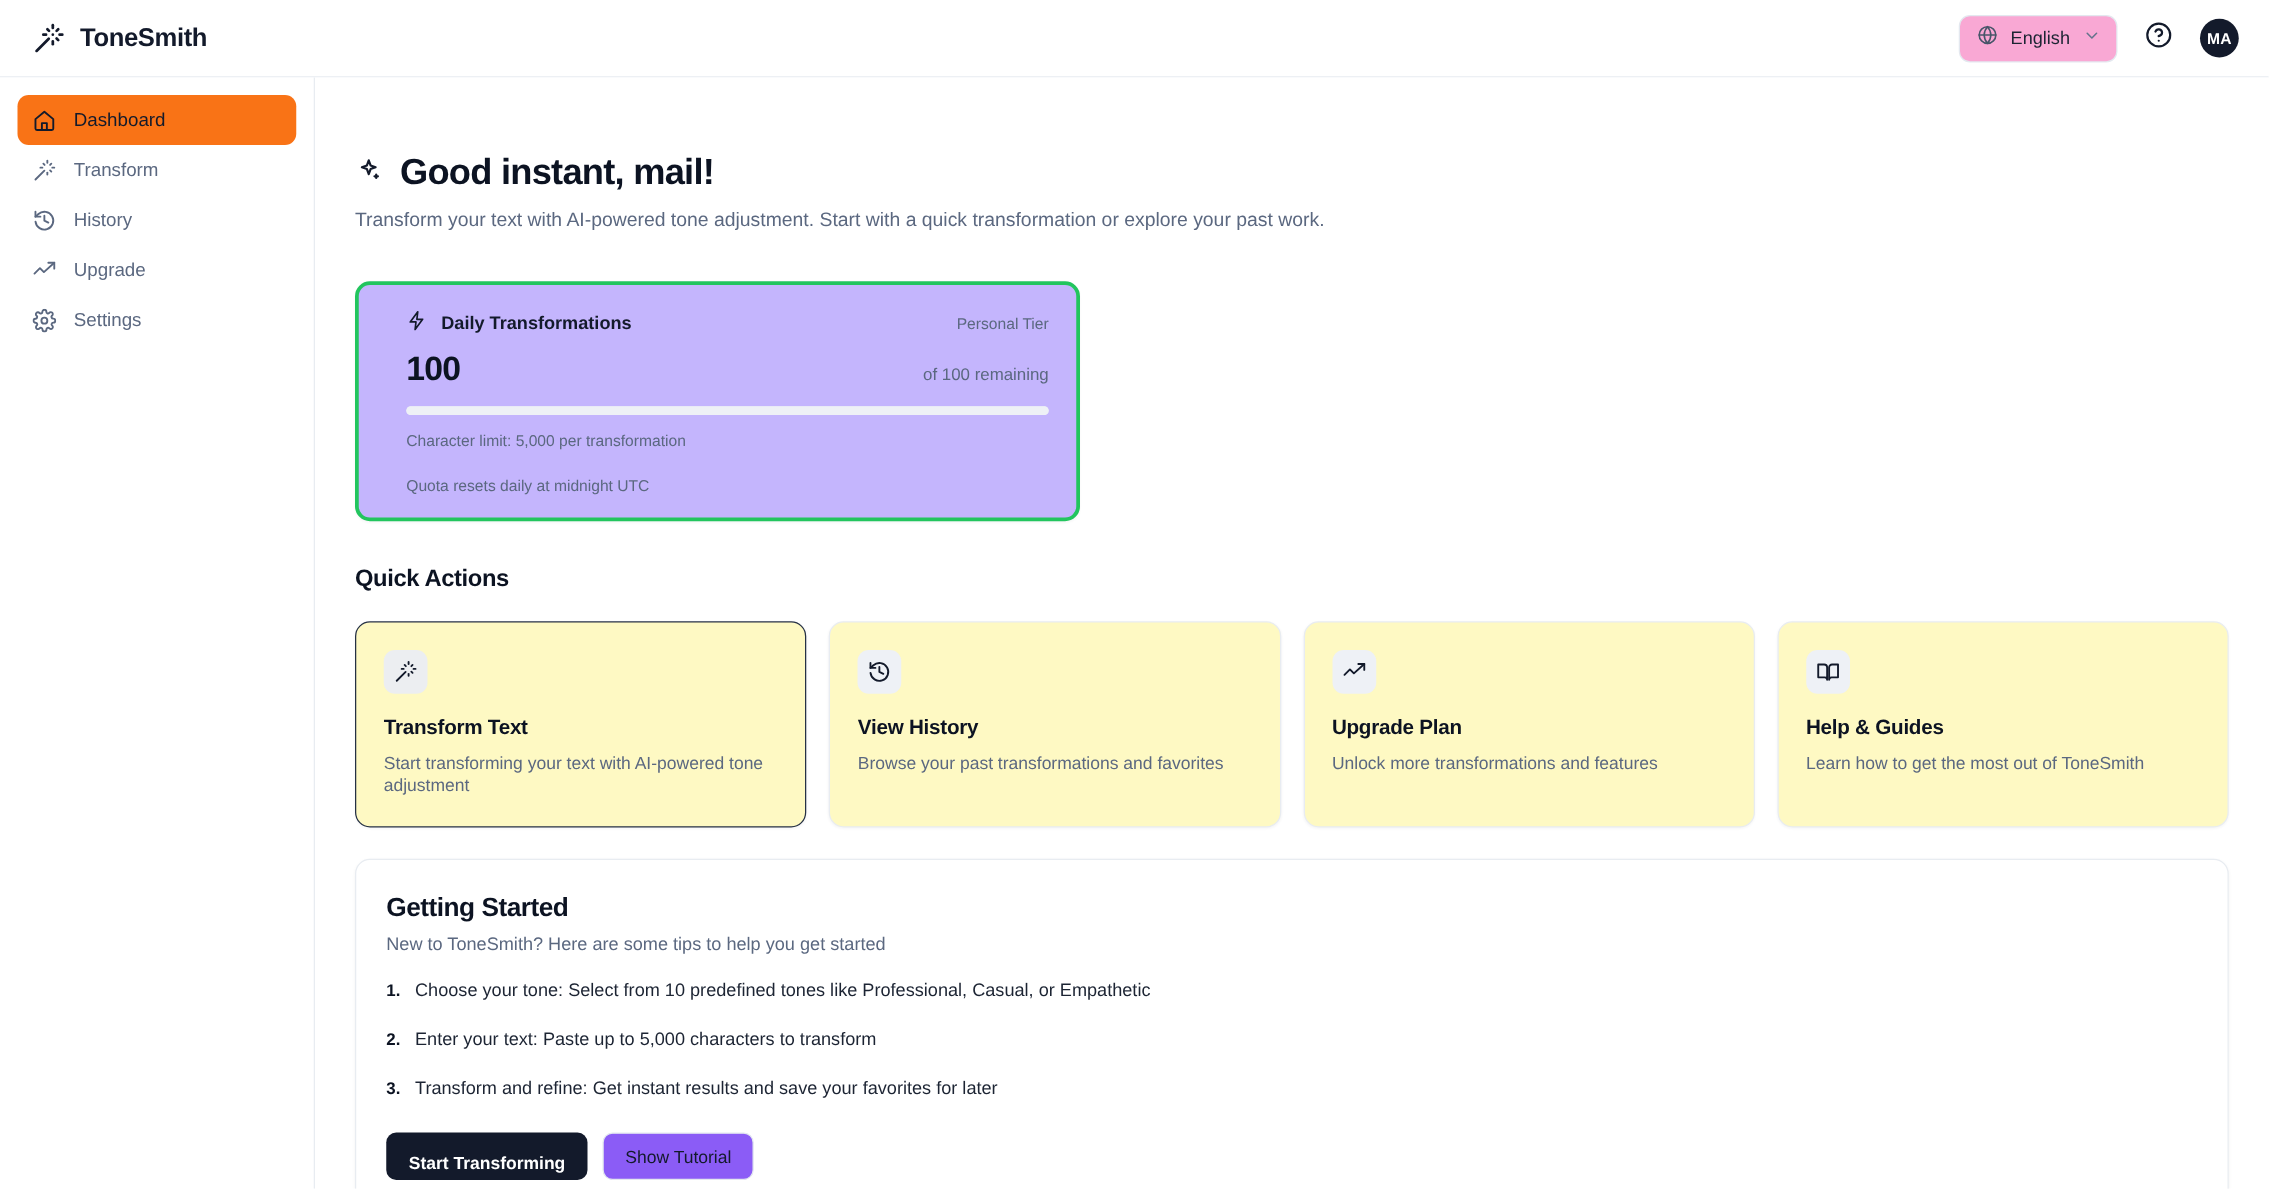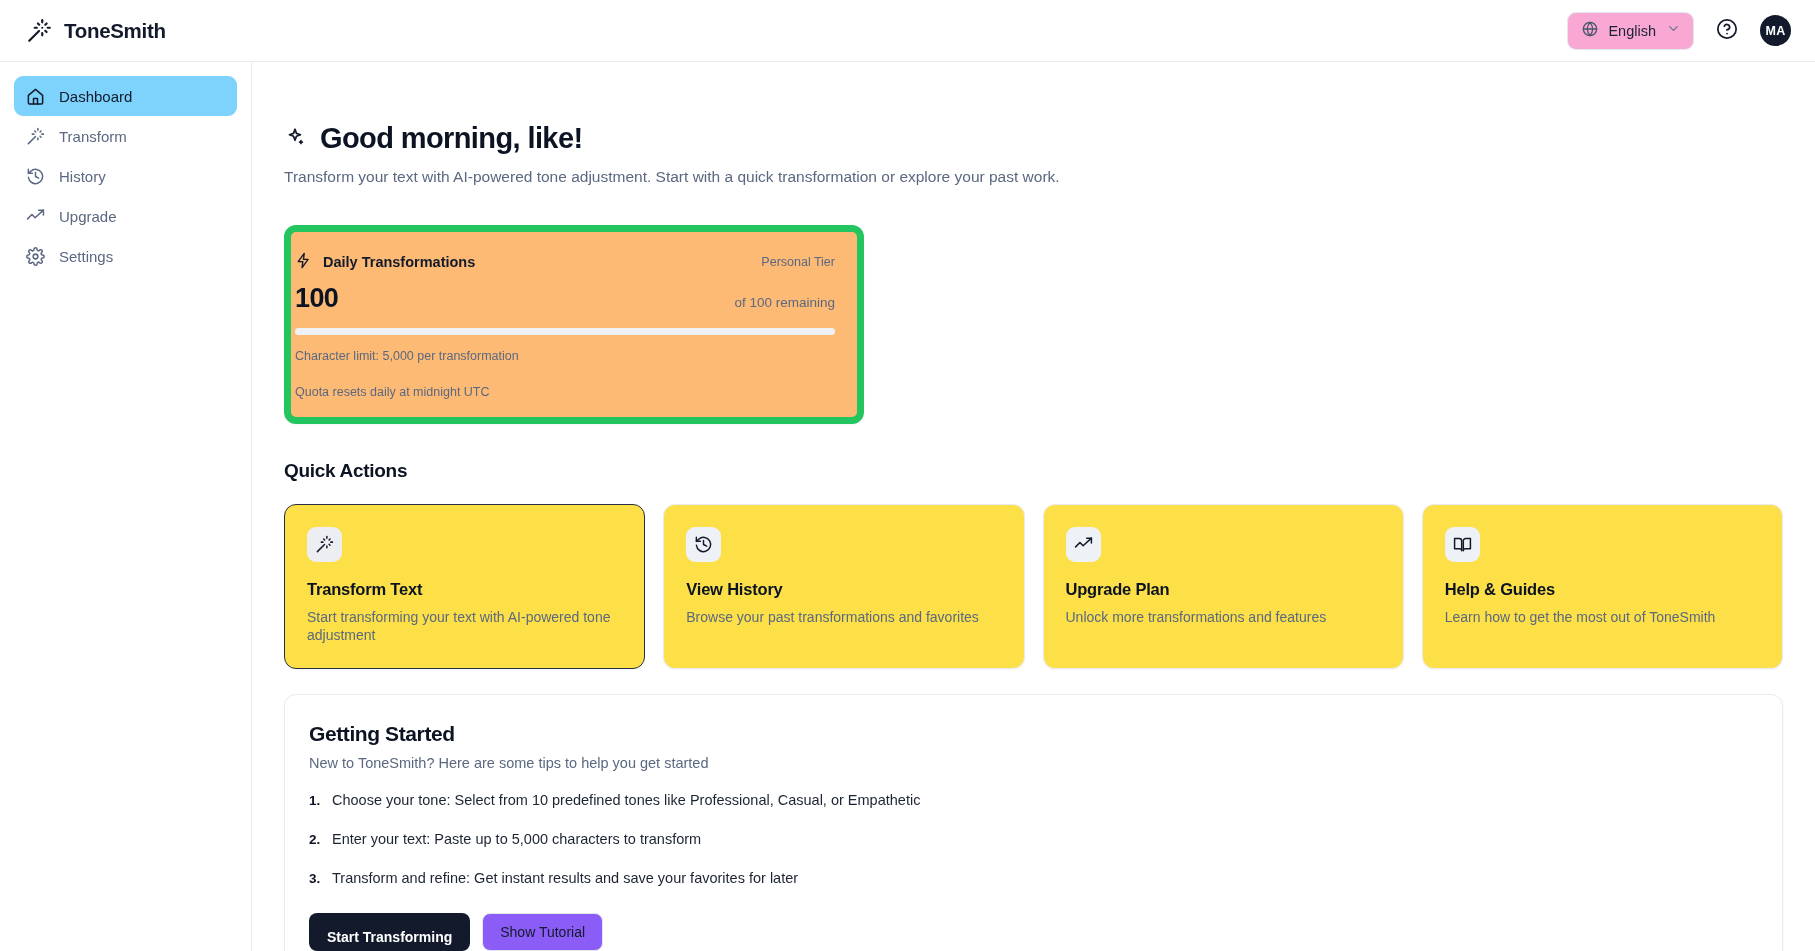--- a/index.html
+++ b/index.html
@@ -53,61 +53,61 @@
     border-right: 1px solid #e8ecf1;
     background: #ffffff;
     padding: 14px 14px 0 14px;
   }
   .nav-item {
     display: flex; align-items: center; gap: 14px;
     height: 40px; padding: 0 12px; border-radius: 9px;
     color: #5b6880; font-size: 15px; cursor: pointer; margin-bottom: 0px;
   }
   .nav-item + .nav-item { margin-top: 0px; }
-  .nav-item.active { background: #7dd3fc; color: #131a2b; font-weight: 500; }
+  .nav-item.active { background: #f97316; color: #131a2b; font-weight: 500; }
   .nav-item .nav-ico { width: 19px; height: 19px; display: block; flex: none; }
 
   .main {
     flex: 1; min-width: 0; overflow: hidden;
     padding: 60px 32px 0 32px;
     background: #fff;
   }
   .main-inner { max-width: 1502px; }
 
   .greet-row { display: flex; align-items: center; gap: 14px; }
   .sparkle-ico { color: #131a2b; display: block; flex: none; }
   .greet-title { font-size: 29px; font-weight: 700; letter-spacing: -0.6px; color: #0c1322; }
   .greet-sub { margin-top: 13px; font-size: 15.5px; color: #5b6880; }
 
   
   .quota-card {
     margin-top: 39px; width: 580px;
-    border: 7px solid #22c55e; border-radius: 12px;
-    background: #fdba74; padding: 20px 22px 18px 4px;
+    border: 3px solid #22c55e; border-radius: 12px;
+    background: #c4b5fd; padding: 20px 22px 18px 38px;
     box-shadow: 0 1px 2px rgba(16,24,40,.04);
   }
   .quota-head { display: flex; align-items: center; }
   .quota-title { display: flex; align-items: center; gap: 11px; font-size: 14.5px; font-weight: 700; color: #131a2b; }
   .bolt-ico { color: #131a2b; display: block; }
   .quota-tier { margin-left: auto; font-size: 12.5px; color: #5b6880; }
   .quota-nums { display: flex; align-items: flex-end; margin-top: 13px; }
   .quota-value { font-size: 27px; font-weight: 700; letter-spacing: -.6px; color: #0c1322; line-height: 1; }
   .quota-remaining { margin-left: auto; font-size: 13.5px; color: #5b6880; padding-bottom: 2px; }
   .quota-bar { margin-top: 16px; height: 7px; border-radius: 99px; background: #eef1f6; overflow: hidden; }
   .quota-bar-fill { height: 100%; border-radius: 99px; background: #eef1f6; }
   .quota-charlimit { margin-top: 14px; font-size: 12.5px; color: #5b6880; }
   .quota-reset { margin-top: 22px; font-size: 12.5px; color: #5b6880; text-align: left; }
 
   
   .section-title { margin-top: 36px; font-size: 19px; font-weight: 700; letter-spacing: -.3px; color: #0c1322; }
   .qa-grid {
     margin-top: 22px; display: grid; grid-template-columns: repeat(4, 1fr); gap: 18px;
   }
   .qa-card {
-    border: 1px solid #e8ecf1; border-radius: 12px; background: #fde047;
+    border: 1px solid #e8ecf1; border-radius: 12px; background: #fef9c3;
     padding: 22px 32px 24px 22px; min-height: 152px; cursor: pointer;
     box-shadow: 0 1px 2px rgba(16,24,40,.04);
   }
   .qa-card.selected { border: 1.6px solid #263145; }
   .qa-ico-wrap {
     width: 35px; height: 35px; border-radius: 9px;
     background: #eef1f6; display: flex; align-items: center; justify-content: center;
     color: #131a2b;
   }
   .qa-card.selected .qa-ico-wrap { background: #eceef1; }
@@ -261,21 +261,21 @@
       <div class="main-inner">
 
         <div class="greet-row">
           <span class="sparkle-ico">
             <svg viewBox="0 0 24 24" width="22" height="22" fill="none" stroke="currentColor" stroke-width="1.9" stroke-linecap="round" stroke-linejoin="round">
               <path d="M12 3.5 13.6 8 18 9.6 13.6 11.2 12 15.6 10.4 11.2 6 9.6 10.4 8z"></path>
               <path d="M18.5 16v3"></path>
                 <path d="M17 17.5h3"></path>
             </svg>
           </span>
-          <h1 class="greet-title">Good morning, like!</h1>
+          <h1 class="greet-title">Good instant, mail!</h1>
         </div>
         <p class="greet-sub">Transform your text with AI-powered tone adjustment. Start with a quick transformation or explore your past work.</p>
 
         <section class="quota-card">
           <div class="quota-head">
             <div class="quota-title">
               <span class="bolt-ico">
                 <svg viewBox="0 0 24 24" width="17" height="17" fill="none" stroke="currentColor" stroke-width="1.9" stroke-linecap="round" stroke-linejoin="round">
                   <path d="M13 2 4.5 13.5H11L10 22l8.5-11.5H12z"></path>
                 </svg>

